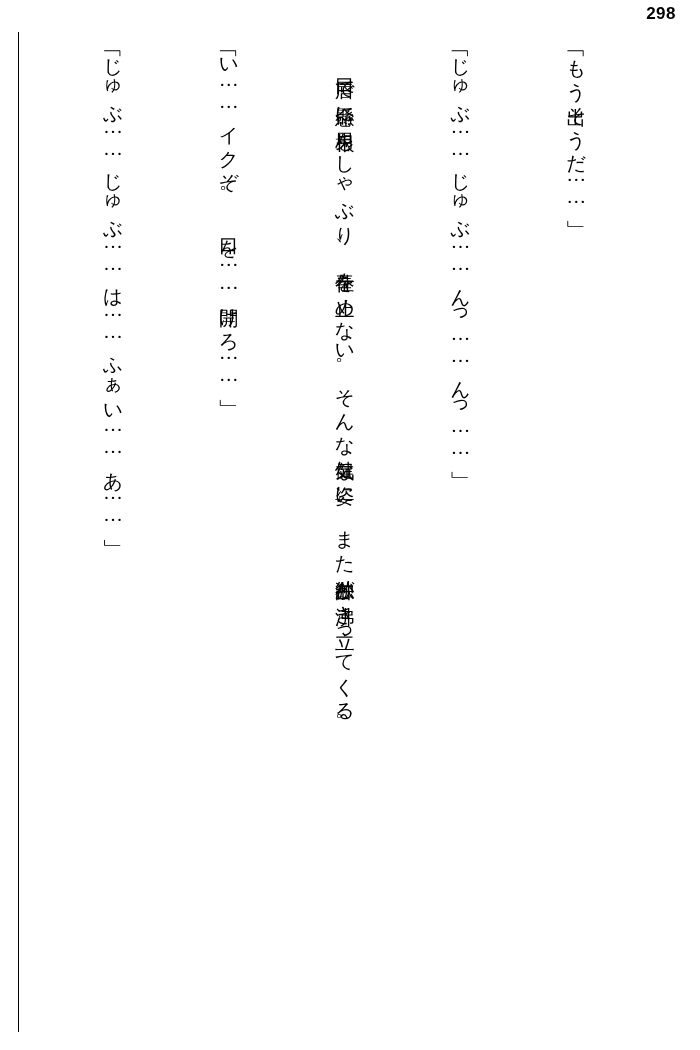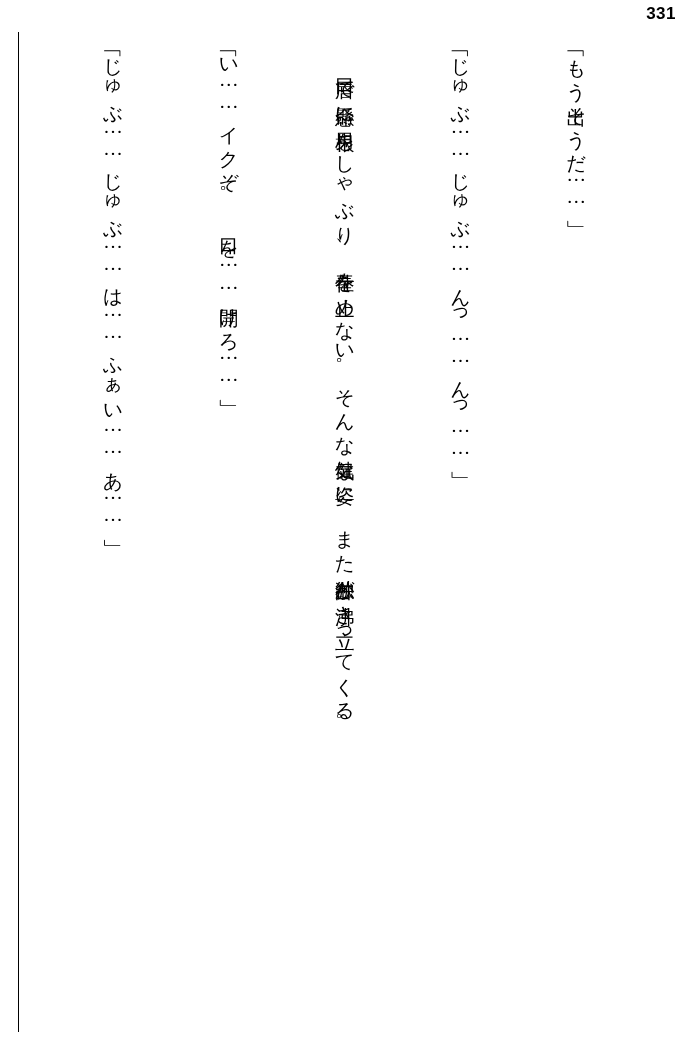--- a/index.html
+++ b/index.html
@@ -58,21 +58,21 @@
   .text-body p {
     margin: 0;
     padding: 0;
   }
 </style>
 </head>
 <body>
 
 <div class="page">
 
-  <div class="page-number">331</div>
+  <div class="page-number">298</div>
 
   <div class="frame"></div>
 
   <div class="text-body">
     <p>「もう出そうだ……」</p>
     <p>「じゅぶ……じゅぶ……んっ……んっ……」</p>
     <p>　口唇で懸命に男根をしゃぶり、奉仕を止めない。そんな健気な姿に、また独占欲が沸き立ってくる。</p>
     <p>「い……イクぞ。　口を……開けろ……」</p>
     <p>「じゅぶ……じゅぶ……は……ふぁい……あ……」</p>
     

